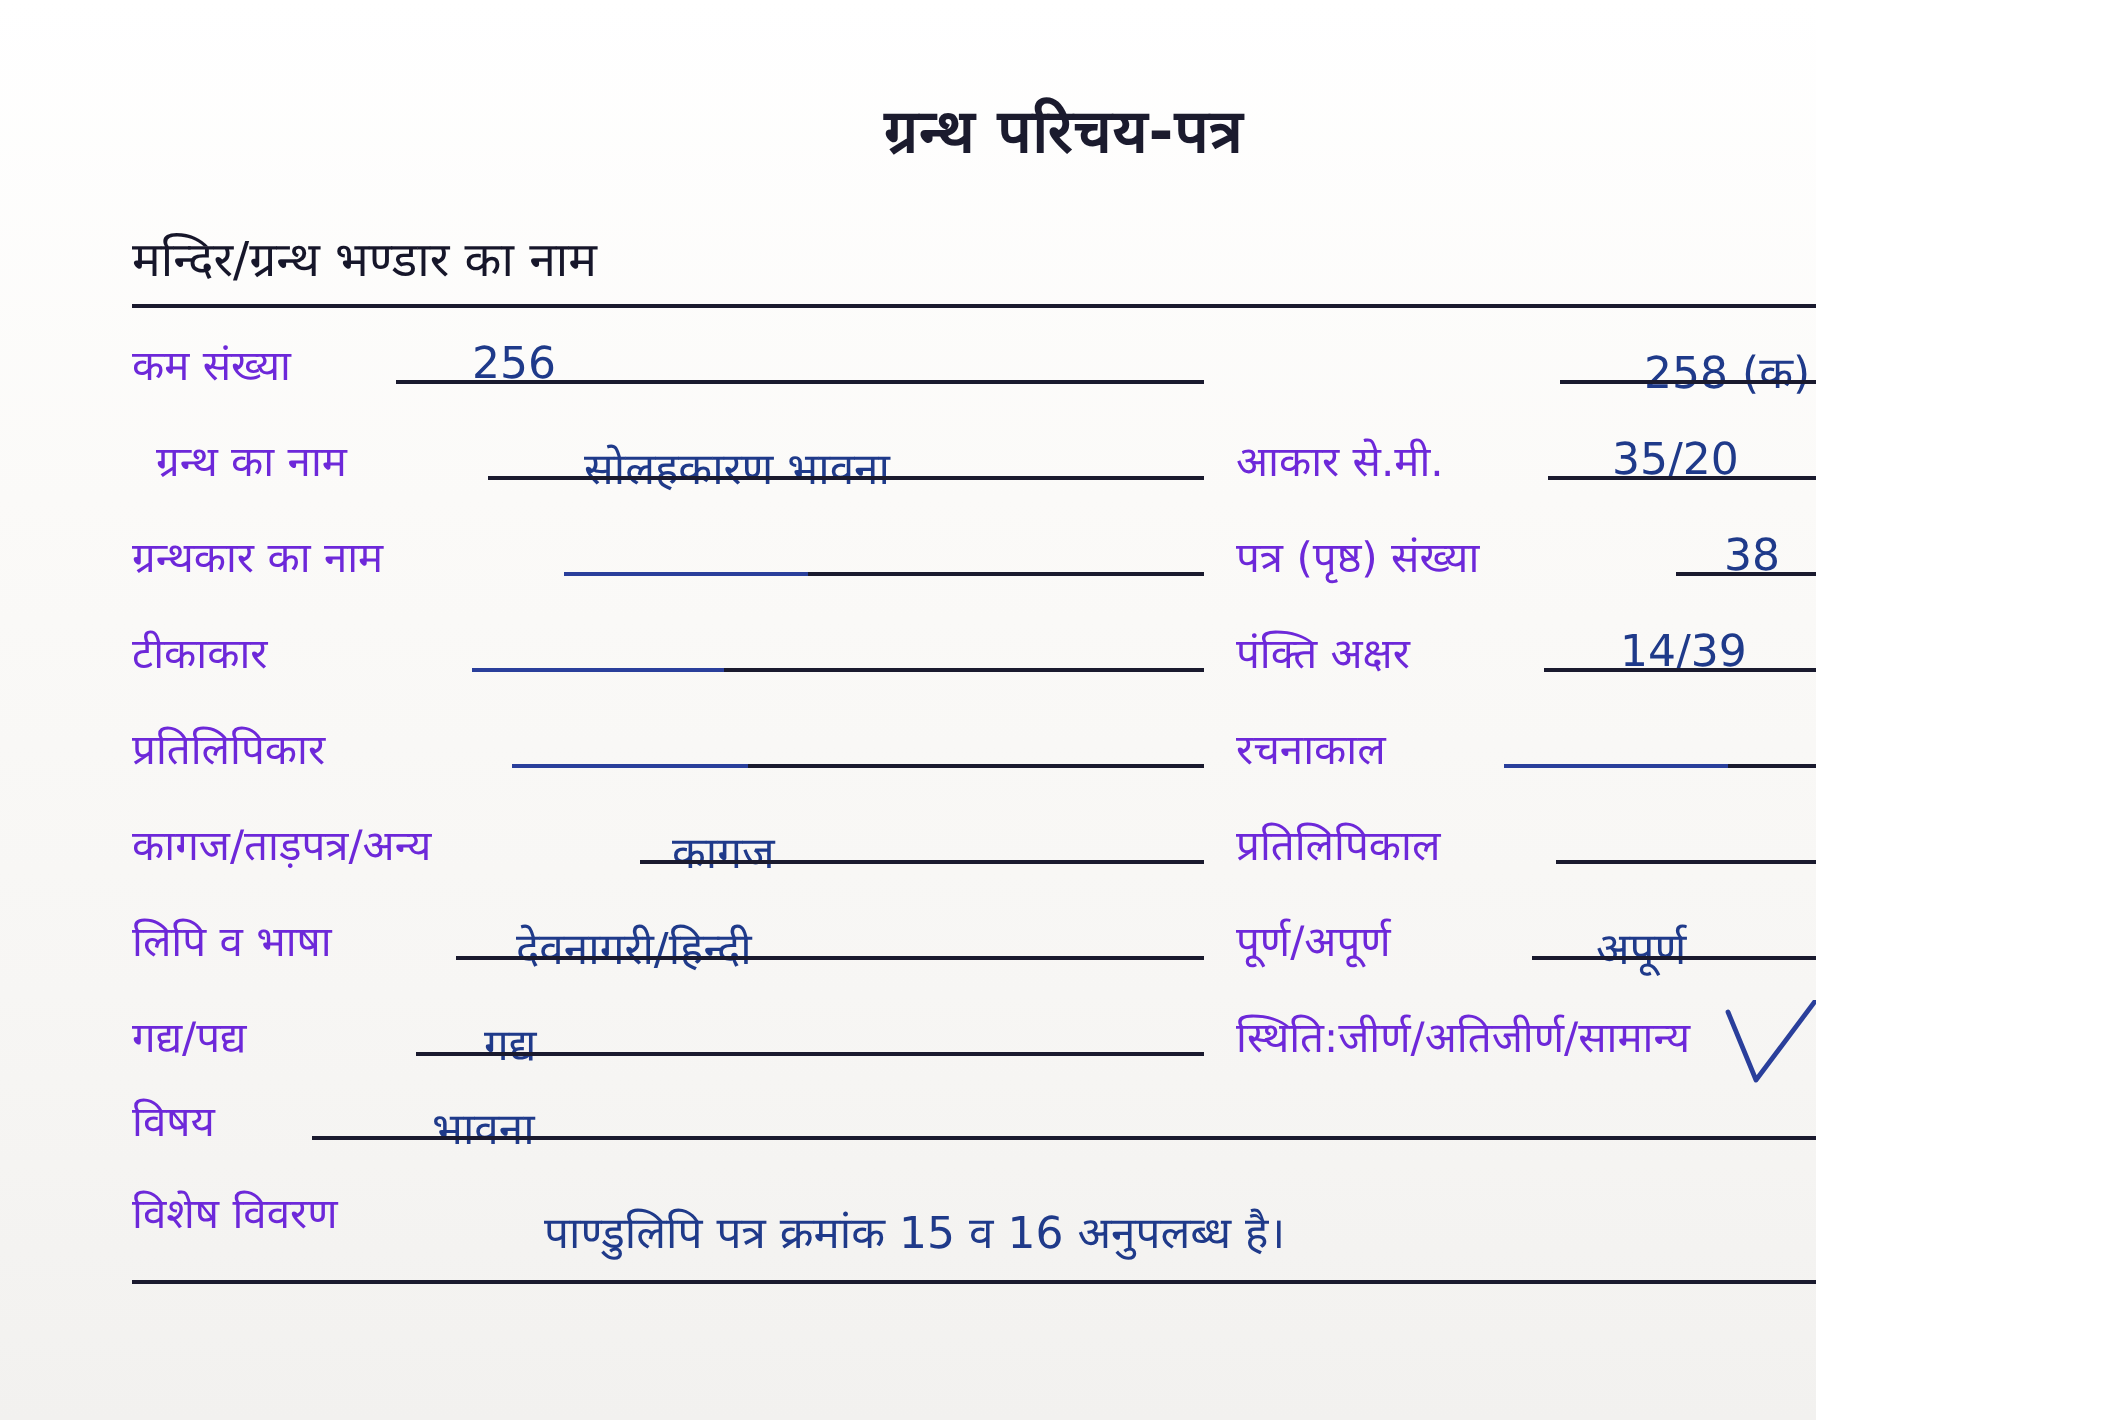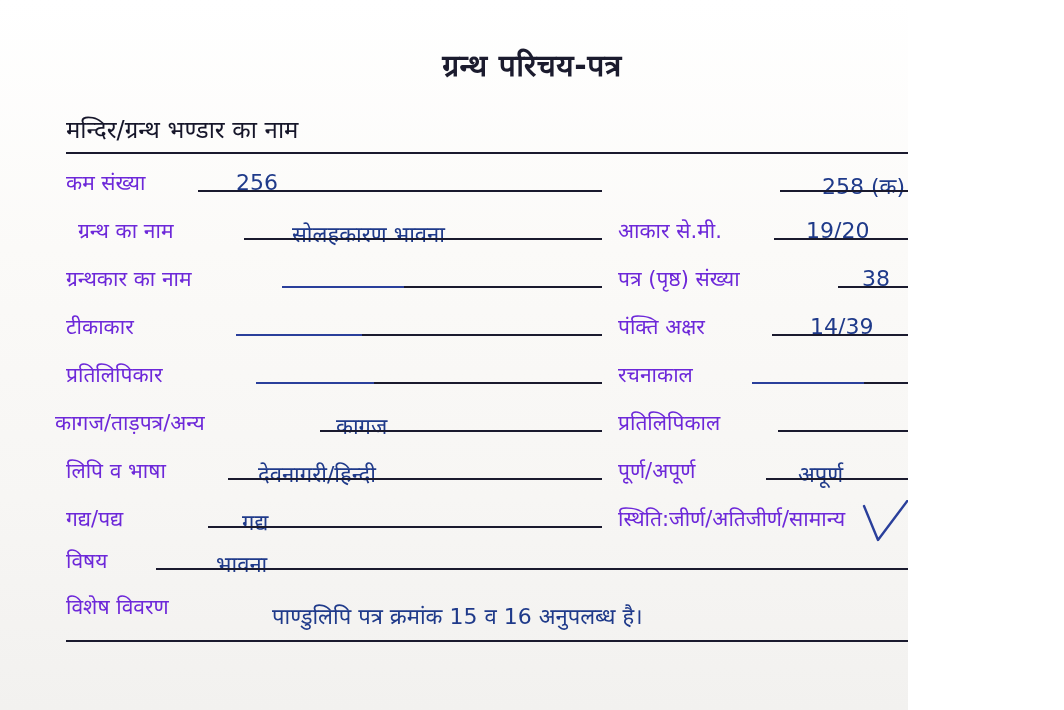--- a/index.html
+++ b/index.html
@@ -130,21 +130,21 @@
     <div class="rule" style="left:198px; top:190px; width:404px;"></div>
 
     <div class="ink" style="left:822px; top:170px;">258 (क)</div>
     <div class="rule" style="left:780px; top:190px; width:218px;"></div>
 
     <div class="lbl" style="left:66px; top:216px;margin-left:12px;">ग्रन्थ का नाम</div>
     <div class="ink" style="left:292px; top:218px;">सोलहकारण भावना</div>
     <div class="rule" style="left:244px; top:238px; width:358px;"></div>
 
     <div class="lbl" style="left:618px; top:216px;">आकार से.मी.</div>
-    <div class="ink" style="left:806px; top:218px;">19/20</div>
+    <div class="ink" style="left:806px; top:218px;">35/20</div>
     <div class="rule" style="left:774px; top:238px; width:224px;"></div>
 
     <div class="lbl" style="left:66px; top:264px;">ग्रन्थकार का नाम</div>
     <div class="ink" style="left:300px; top:266px;"></div>
     <div class="rule blue" style="left:282px; top:286px; width:122px;"></div>
     <div class="rule" style="left:404px; top:286px; width:198px;"></div>
 
     <div class="lbl" style="left:618px; top:264px;">पत्र (पृष्ठ) संख्या</div>
     <div class="ink" style="left:862px; top:266px;">38</div>
     <div class="rule" style="left:838px; top:286px; width:160px;"></div>
@@ -161,21 +161,21 @@
     <div class="lbl" style="left:66px; top:360px;">प्रतिलिपिकार</div>
     <div class="ink" style="left:268px; top:362px;"></div>
     <div class="rule blue" style="left:256px; top:382px; width:118px;"></div>
     <div class="rule" style="left:374px; top:382px; width:228px;"></div>
 
     <div class="lbl" style="left:618px; top:360px;">रचनाकाल</div>
     <div class="ink" style="left:768px; top:362px;"></div>
     <div class="rule blue" style="left:752px; top:382px; width:112px;"></div>
     <div class="rule" style="left:864px; top:382px; width:134px;"></div>
 
-    <div class="lbl" style="left:55px; top:408px;">कागज/ताड़पत्र/अन्य</div>
+    <div class="lbl" style="left:66px; top:408px;">कागज/ताड़पत्र/अन्य</div>
     <div class="ink" style="left:336px; top:410px;">कागज</div>
     <div class="rule" style="left:320px; top:430px; width:282px;"></div>
 
     <div class="lbl" style="left:618px; top:408px;">प्रतिलिपिकाल</div>
     <div class="ink" style="left:790px; top:410px;"></div>
     <div class="rule" style="left:778px; top:430px; width:220px;"></div>
 
     <div class="lbl" style="left:66px; top:456px;">लिपि व भाषा</div>
     <div class="ink" style="left:258px; top:458px;">देवनागरी/हिन्दी</div>
     <div class="rule" style="left:228px; top:478px; width:374px;"></div>

